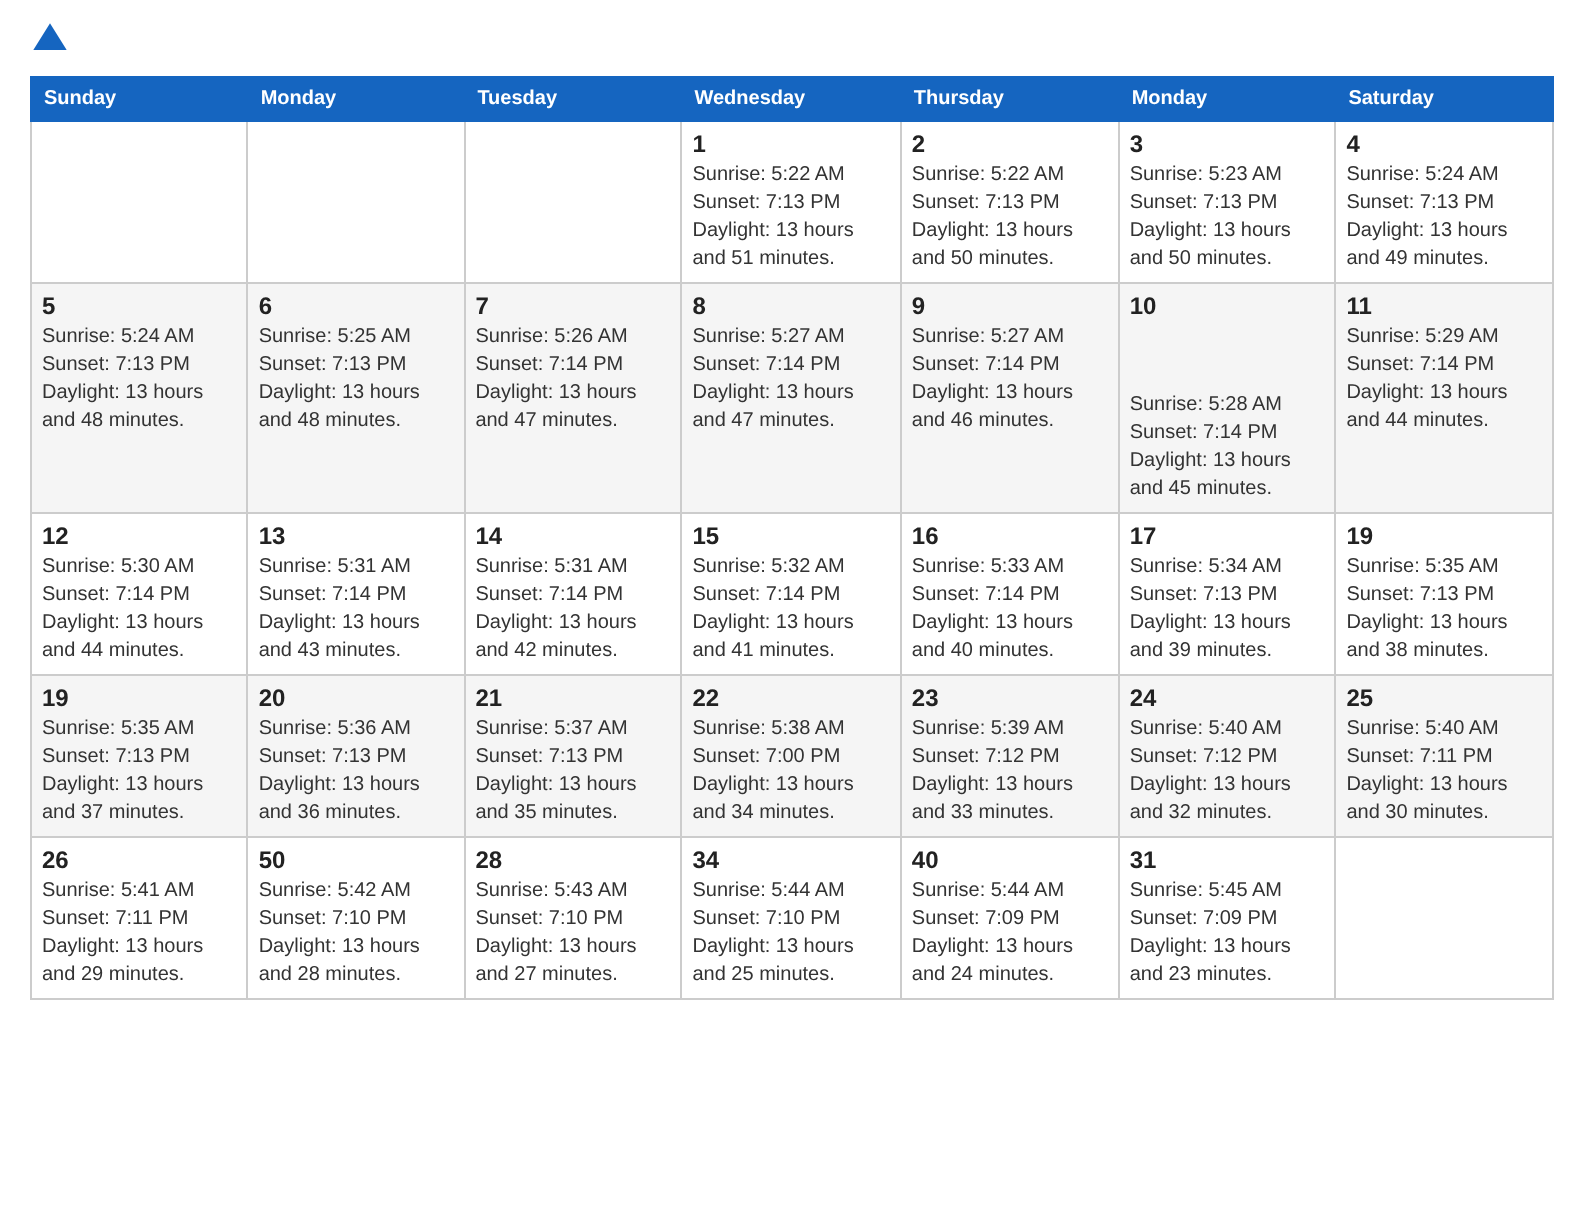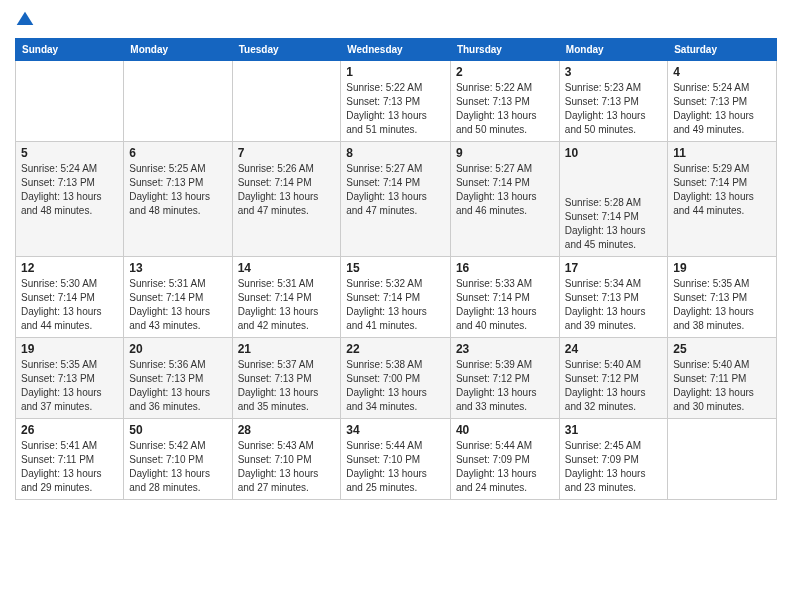--- a/index.html
+++ b/index.html
@@ -339,21 +339,21 @@
           </td>
           <td>
             <div class="day-num">40</div>
             <div class="day-info" style="white-space: pre-line;">Sunrise: 5:44 AM
 Sunset: 7:09 PM
 Daylight: 13 hours
 and 24 minutes.</div>
           </td>
           <td>
             <div class="day-num">31</div>
-            <div class="day-info" style="white-space: pre-line;">Sunrise: 2:45 AM
+            <div class="day-info" style="white-space: pre-line;">Sunrise: 5:45 AM
 Sunset: 7:09 PM
 Daylight: 13 hours
 and 23 minutes.</div>
           </td>
           <td class="empty"></td>
         </tr>
       </tbody>
   </table>
 </div>
 

